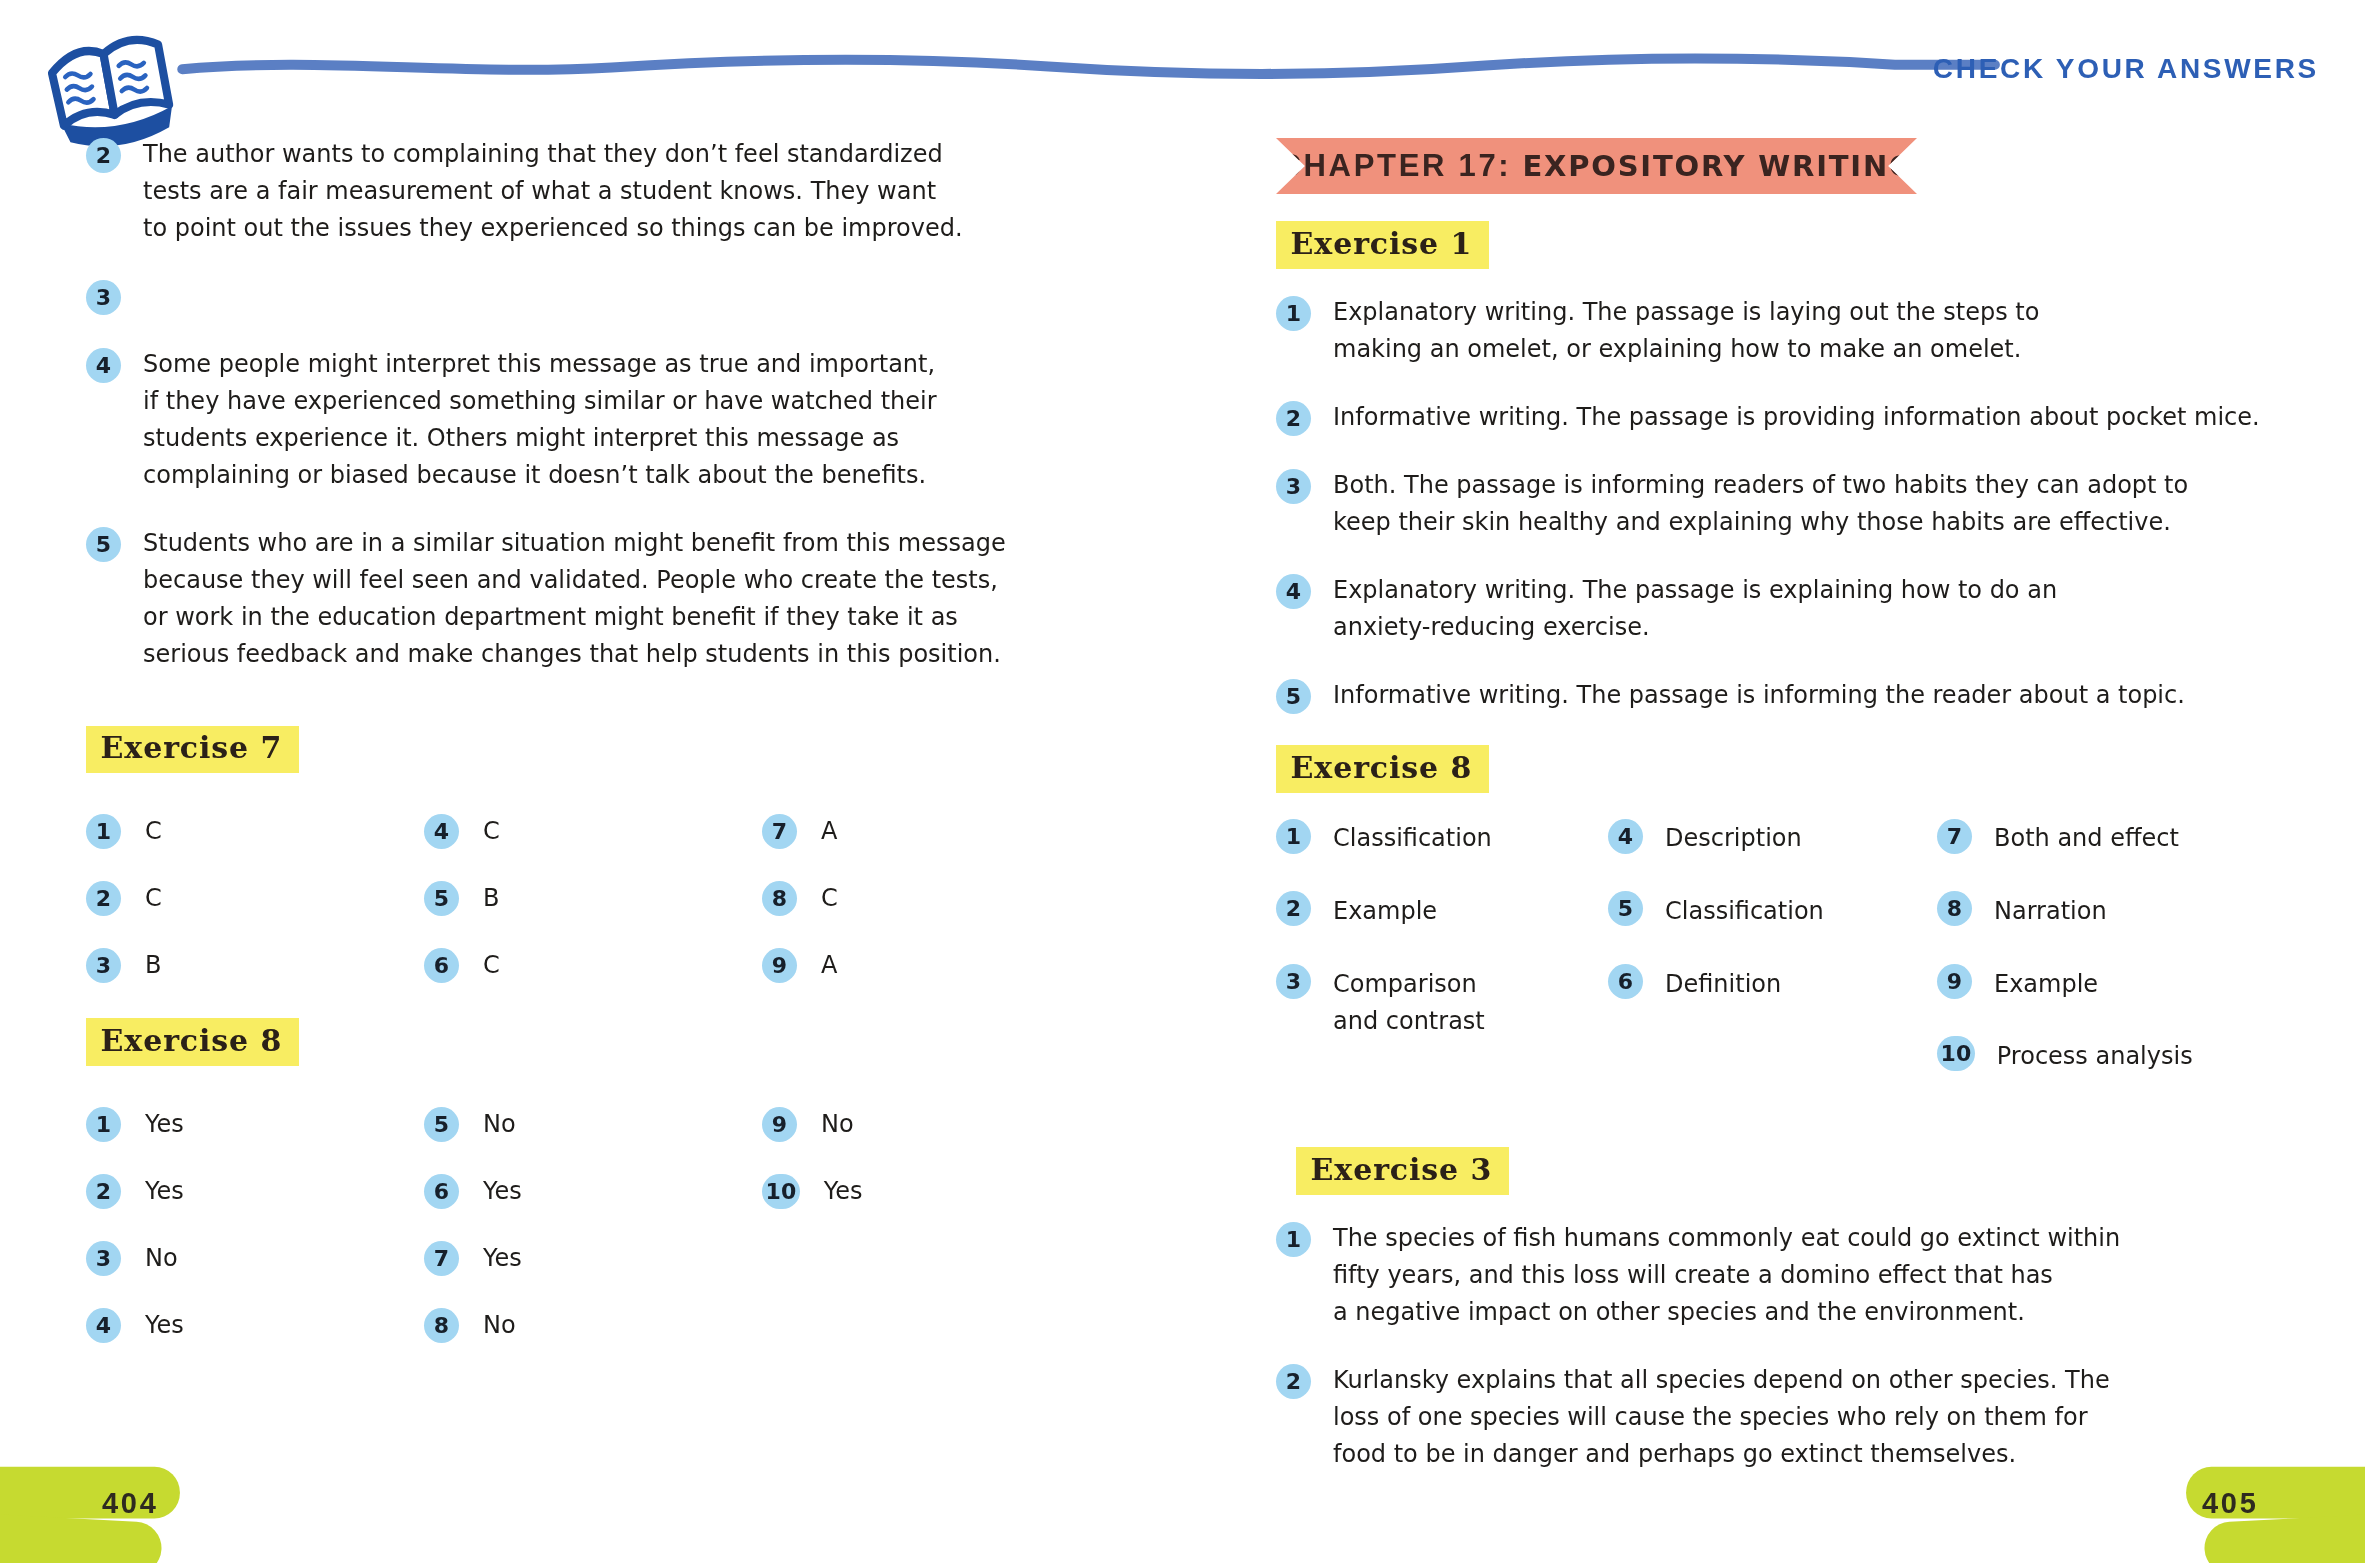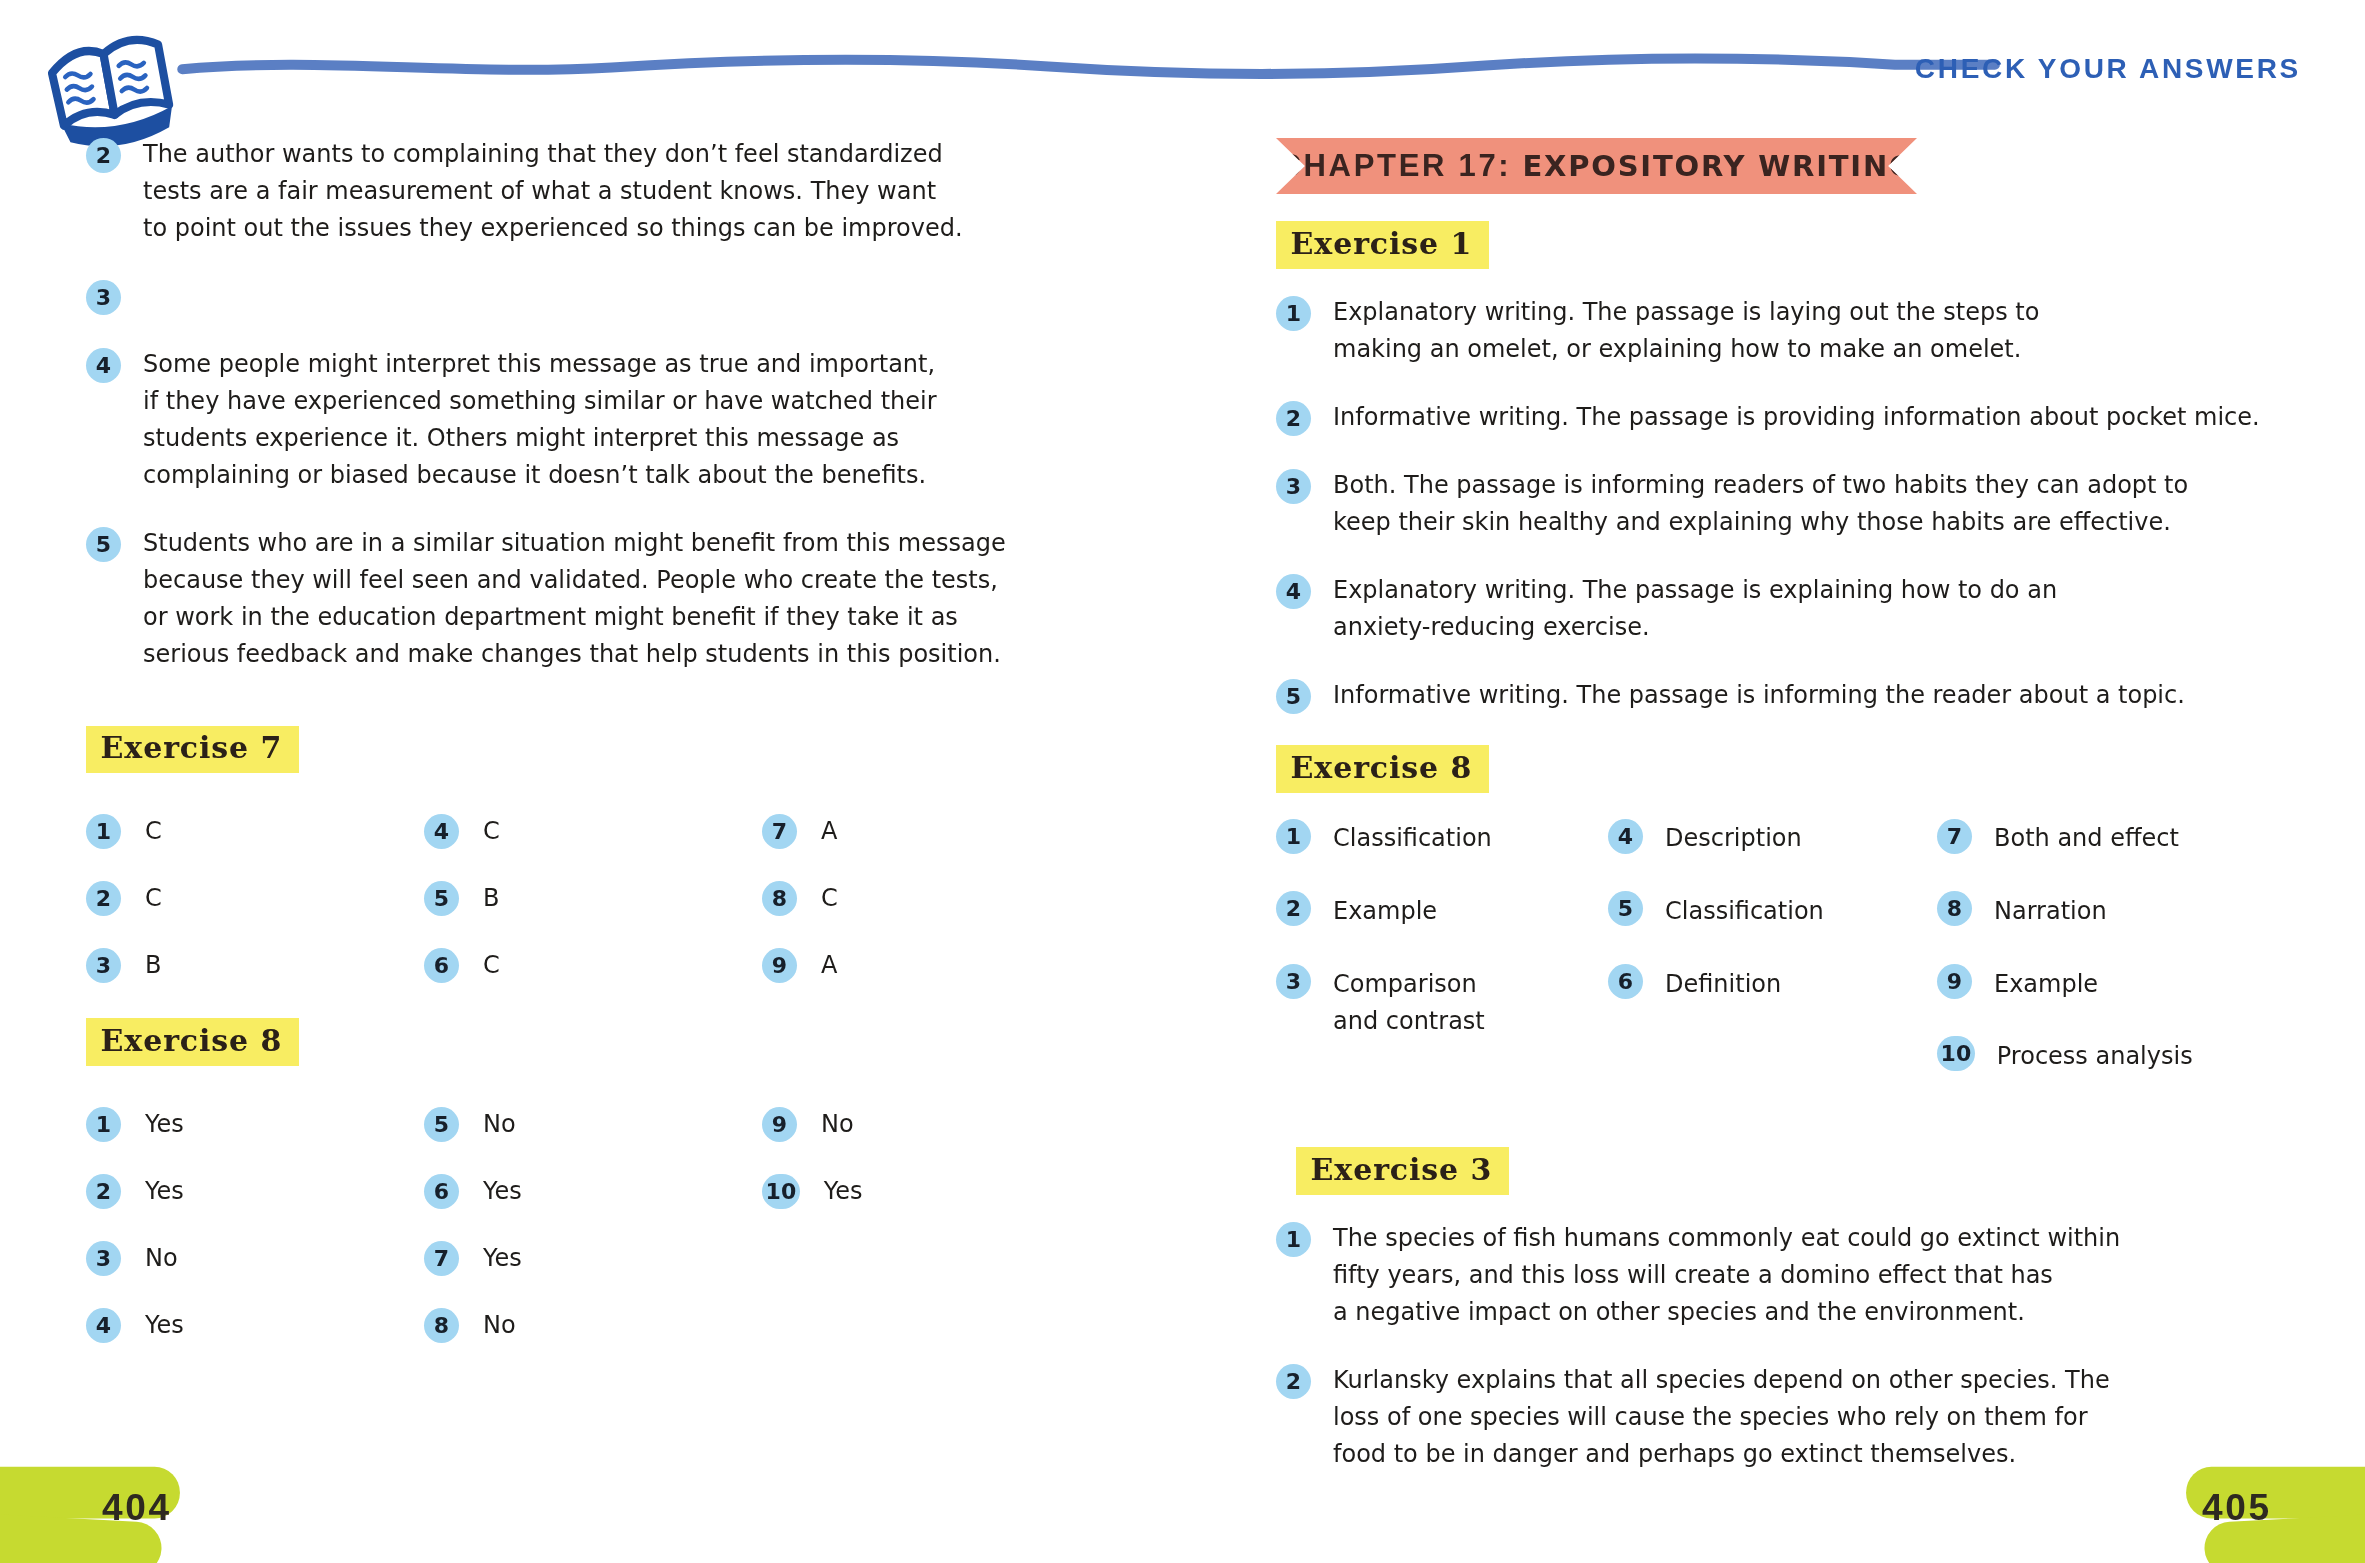--- a/index.html
+++ b/index.html
@@ -6,21 +6,21 @@
   body{
     width:2366px;height:1563px;position:relative;overflow:hidden;
     background:#ffffff;
     font-family:"DejaVu Sans", sans-serif;
     color:#1e1c1a;
   }
   
   .book-icon{position:absolute;left:45px;top:25.5px;width:136px;height:136px;}
   .wavy-line{position:absolute;left:175px;top:51px;width:1829px;height:31px;}
   .check-title{
-    position:absolute;top:53px;right:65px;
+    position:absolute;top:53px;right:47px;
     font-family:"Liberation Sans", sans-serif;
     font-weight:bold;font-size:28px;letter-spacing:2.7px;
     color:#2d5fb5;
   }
   
   .left-content{position:absolute;left:86px;top:136px;width:1046px;}
   .right-content{position:absolute;left:1276px;top:138px;width:1055px;}
   
   .item{display:flex;gap:22px;margin-bottom:31px;}
   .num-circle{
@@ -68,21 +68,21 @@
   
   .mt14{margin-top:12.7px;} .mt22{margin-top:20px;} .mt30{margin-top:27px;} .mt44{margin-top:40px;padding-left:20px;}
   .mt58{margin-top:53px;}
   .items-block{margin-top:25.5px;}
   
   .corner{position:absolute;bottom:0;width:191px;height:98px;}
   .corner.left{left:0;}
   .corner.right{right:0;transform:scaleX(-1);}
   .page-num{
     position:absolute;font-family:"Liberation Sans", sans-serif;
-    font-weight:bold;font-size:37px;letter-spacing:2.7px;color:#2e2a20;
+    font-weight:bold;font-size:29px;letter-spacing:2.7px;color:#2e2a20;
   }
   .page-num.l{left:102px;top:1487px;}
   .page-num.r{left:2202px;top:1487px;}
 </style>
 </head>
 <body>
 
 <svg class="book-icon" viewBox="0 0 150 150">
   <g transform="rotate(-7 75 75)">
     <path d="M14 100 L22 122 Q75 143 132 119 L138 96 Q75 122 14 100 Z" fill="#1d4fa1"></path>

